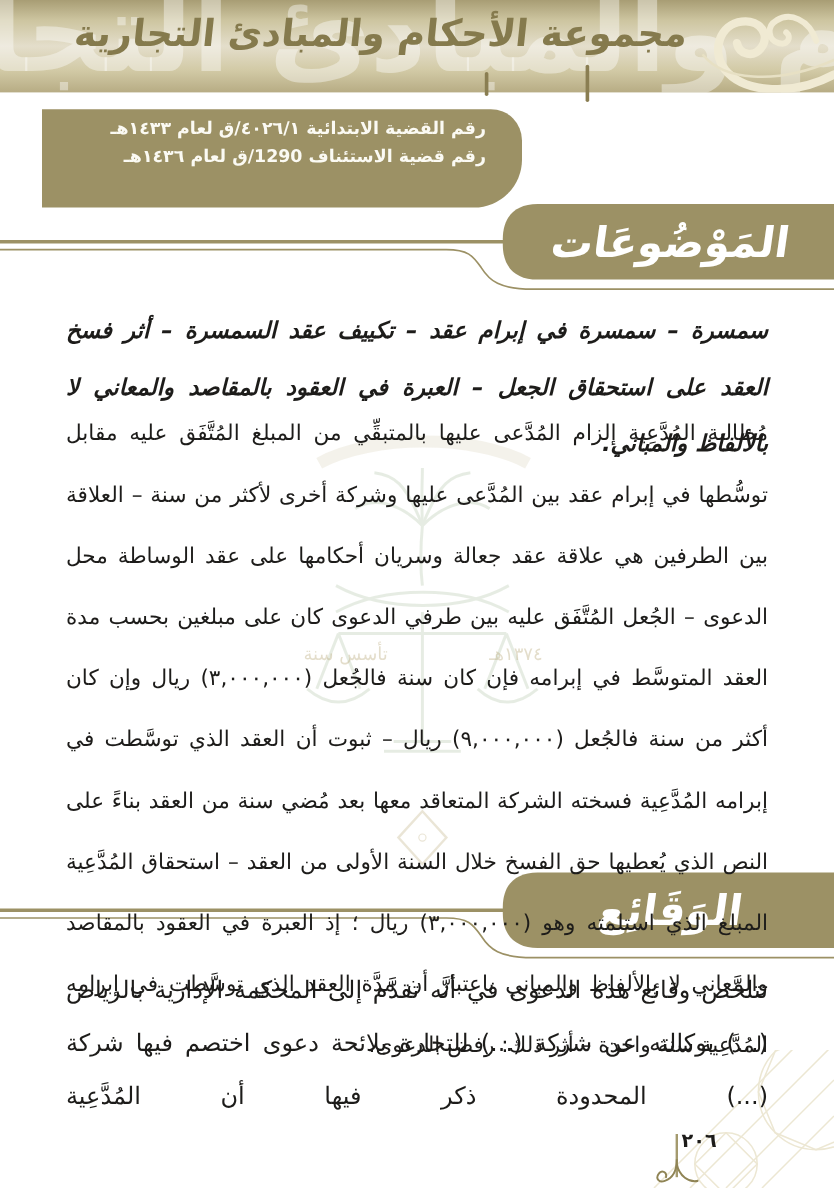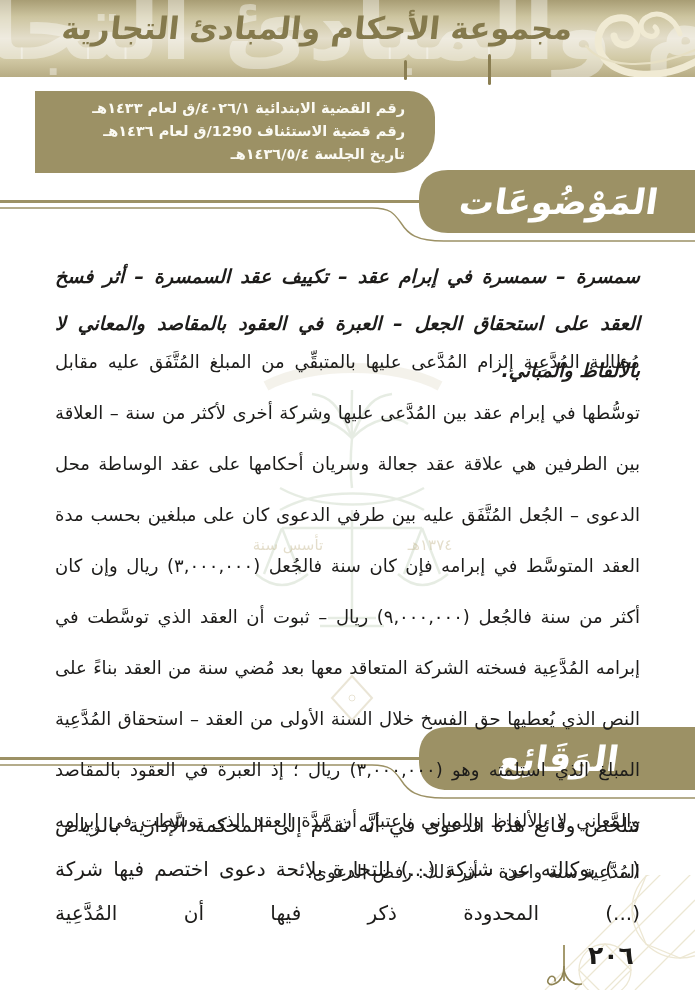--- a/index.html
+++ b/index.html
@@ -49,21 +49,21 @@
   .summary{top:253px;font-size:19px;font-weight:700;line-height:47px;font-style:italic;}
   .topicsbody{top:336px;font-size:18px;line-height:51px;}
   .factsbody{top:803px;font-size:20px;line-height:44px;text-align-last:justify;}
   
   .seal{position:absolute;left:210px;top:360px;z-index:1;}
   
   .pgline{position:absolute;left:563px;top:945px;width:1.5px;height:36px;background:#a49a6e;z-index:3;}
   .pgcurl{position:absolute;left:546px;top:966px;z-index:3;}
   .pgnum{
     position:absolute;left:568px;top:941px;z-index:3;
-    font-size:25px;font-weight:700;letter-spacing:3px;color:#1c1b19;direction:rtl;margin-left:20px;
+    font-size:16px;font-weight:700;letter-spacing:3px;color:#1c1b19;direction:rtl;
   }
   .corner{position:absolute;right:0;bottom:0;z-index:0;}
   svg text{font-family:"DejaVu Sans",sans-serif;}
 </style>
 </head>
 <body>
 
 <div class="page">
 
   <div class="header">
@@ -76,21 +76,20 @@
       </g>
     </svg>
     <div class="htitle">مجموعة الأحكام والمبادئ التجارية</div>
   </div>
   <div class="desc desc1"></div>
   <div class="desc desc2"></div>
 
   <div class="caseband">
     <div class="caseline">رقم القضية الابتدائية ٤٠٢٦/١/ق لعام ١٤٣٣هـ</div>
     <div class="caseline">رقم قضية الاستئناف 1290/ق لعام ١٤٣٦هـ</div>
-    <div class="caseline">تاريخ الجلسة ١٤٣٦/٥/٤هـ</div>
   </div>
 
   <svg class="seal" width="285" height="380" viewBox="0 0 285 380">
     <g fill="none" stroke="var(--seal_green,#7c9c6a)" stroke-width="2.5" opacity="0.18">
       <path d="M142,78 C122,58 100,54 86,64"></path>
       <path d="M142,78 C162,58 184,54 198,64"></path>
       <path d="M142,78 C128,42 118,36 102,34"></path>
       <path d="M142,78 C156,42 166,36 182,34"></path>
       <path d="M142,78 C141,52 142,42 142,30"></path>
       <path d="M142,78 C140,100 140,112 142,128"></path>

